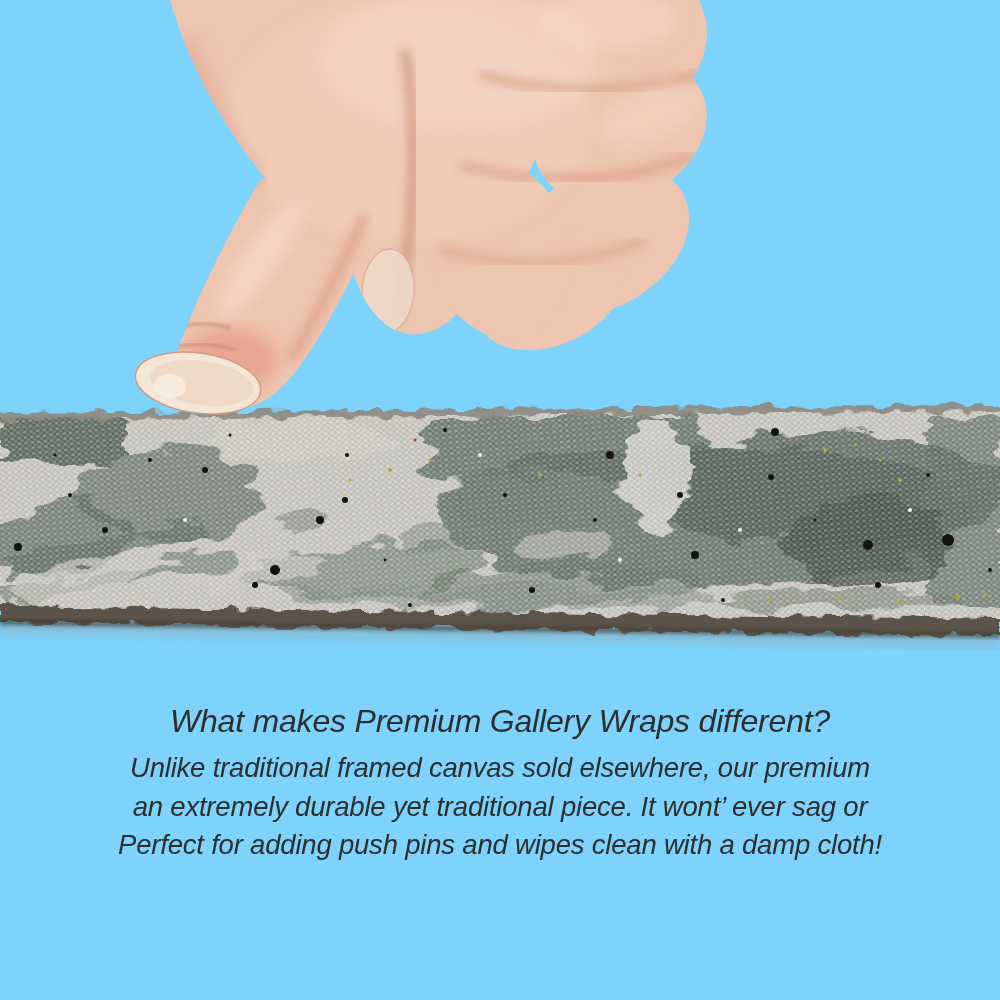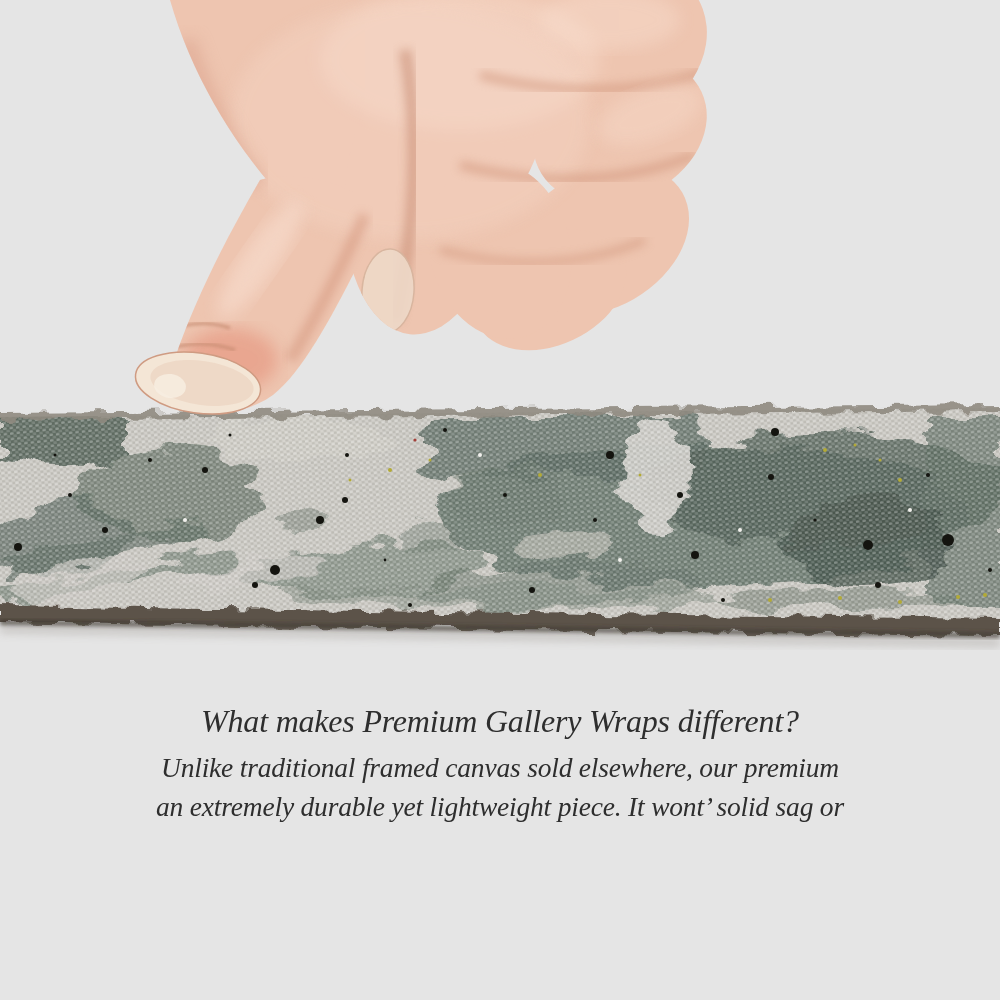--- a/index.html
+++ b/index.html
@@ -1,17 +1,17 @@
 <!DOCTYPE html>
 <html><head>
 <meta charset="utf-8">
 <style>
   html,body{margin:0;padding:0;background:#ffffff;}
-  .stage{position:relative;width:1000px;height:1000px;background:#e5e5e5;overflow:hidden;
-         font-family:Liberation Serif, serif;}
+  .stage{position:relative;width:1000px;height:1000px;background:#7dd3fc;overflow:hidden;
+         font-family:Liberation Sans, sans-serif;}
   .band-svg{position:absolute;left:0;top:400px;width:1000px;height:260px;display:block;}
   .hand-svg{position:absolute;left:110px;top:0;width:620px;height:420px;display:block;}
   .info{position:absolute;top:701px;left:0;width:100%;text-align:center;
         color:#2e2e2e;font-style:italic;letter-spacing:-0.2px;}
   .info h1{margin:0 0 8px 0;font-size:32px;font-weight:normal;line-height:40px;}
   .info p{margin:0;font-size:27.5px;line-height:38.5px;font-weight:normal;}
 </style>
 </head>
 <body>
 
@@ -199,16 +199,17 @@
     <g>
       <ellipse cx="88" cy="383" rx="63" ry="30" transform="rotate(8 88 383)" stroke="#cf9b82" stroke-width="1.5" fill="#f4e6d6"></ellipse>
       <ellipse cx="92" cy="383" rx="52" ry="22" transform="rotate(8 92 383)" fill="#ecd4c2" opacity="0.75"></ellipse>
       <ellipse cx="60" cy="386" rx="16" ry="12" transform="rotate(8 60 386)" fill="#f8efe2" opacity="0.8"></ellipse>
     </g>
   </svg>
 
   <section class="info">
     <h1>What makes Premium Gallery Wraps different?</h1>
     <p>Unlike traditional framed canvas sold elsewhere, our premium</p>
-    <p>an extremely durable yet lightweight piece. It wont’ solid sag or</p>
+    <p>an extremely durable yet traditional piece. It wont’ ever sag or</p>
+    <p>Perfect for adding push pins and wipes clean with a damp cloth!</p>
   </section>
 
 </div>
 
 </body></html>

